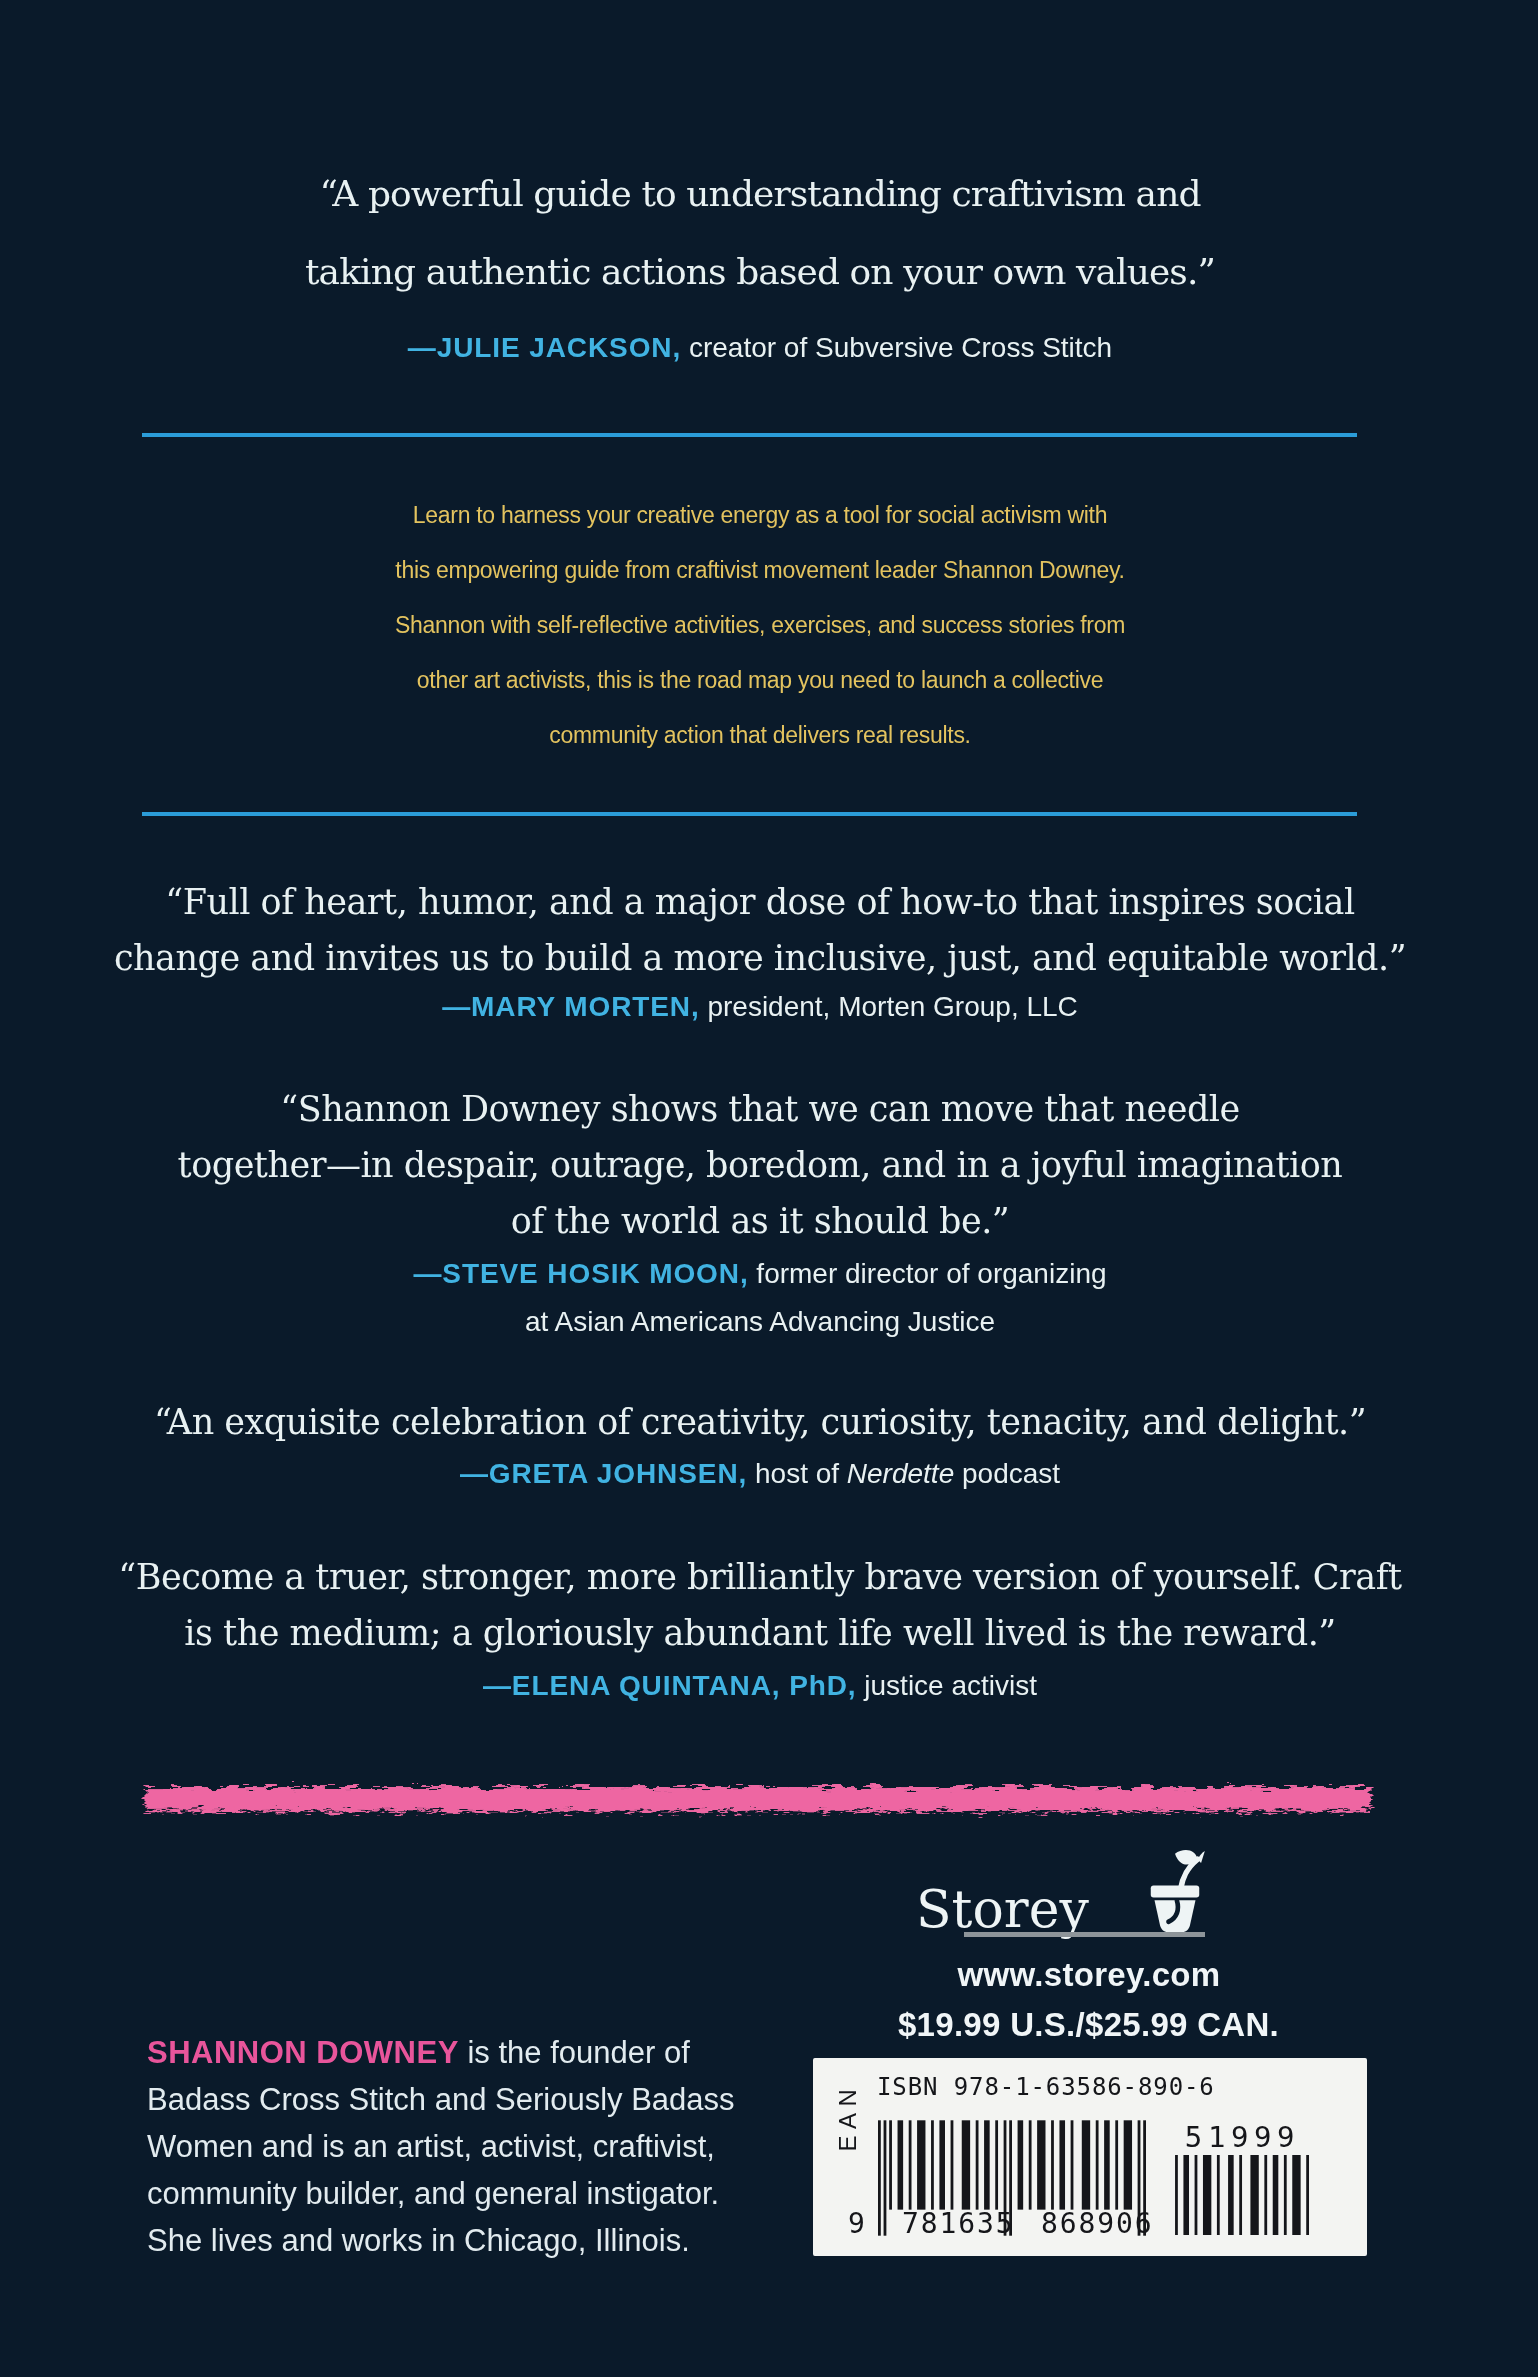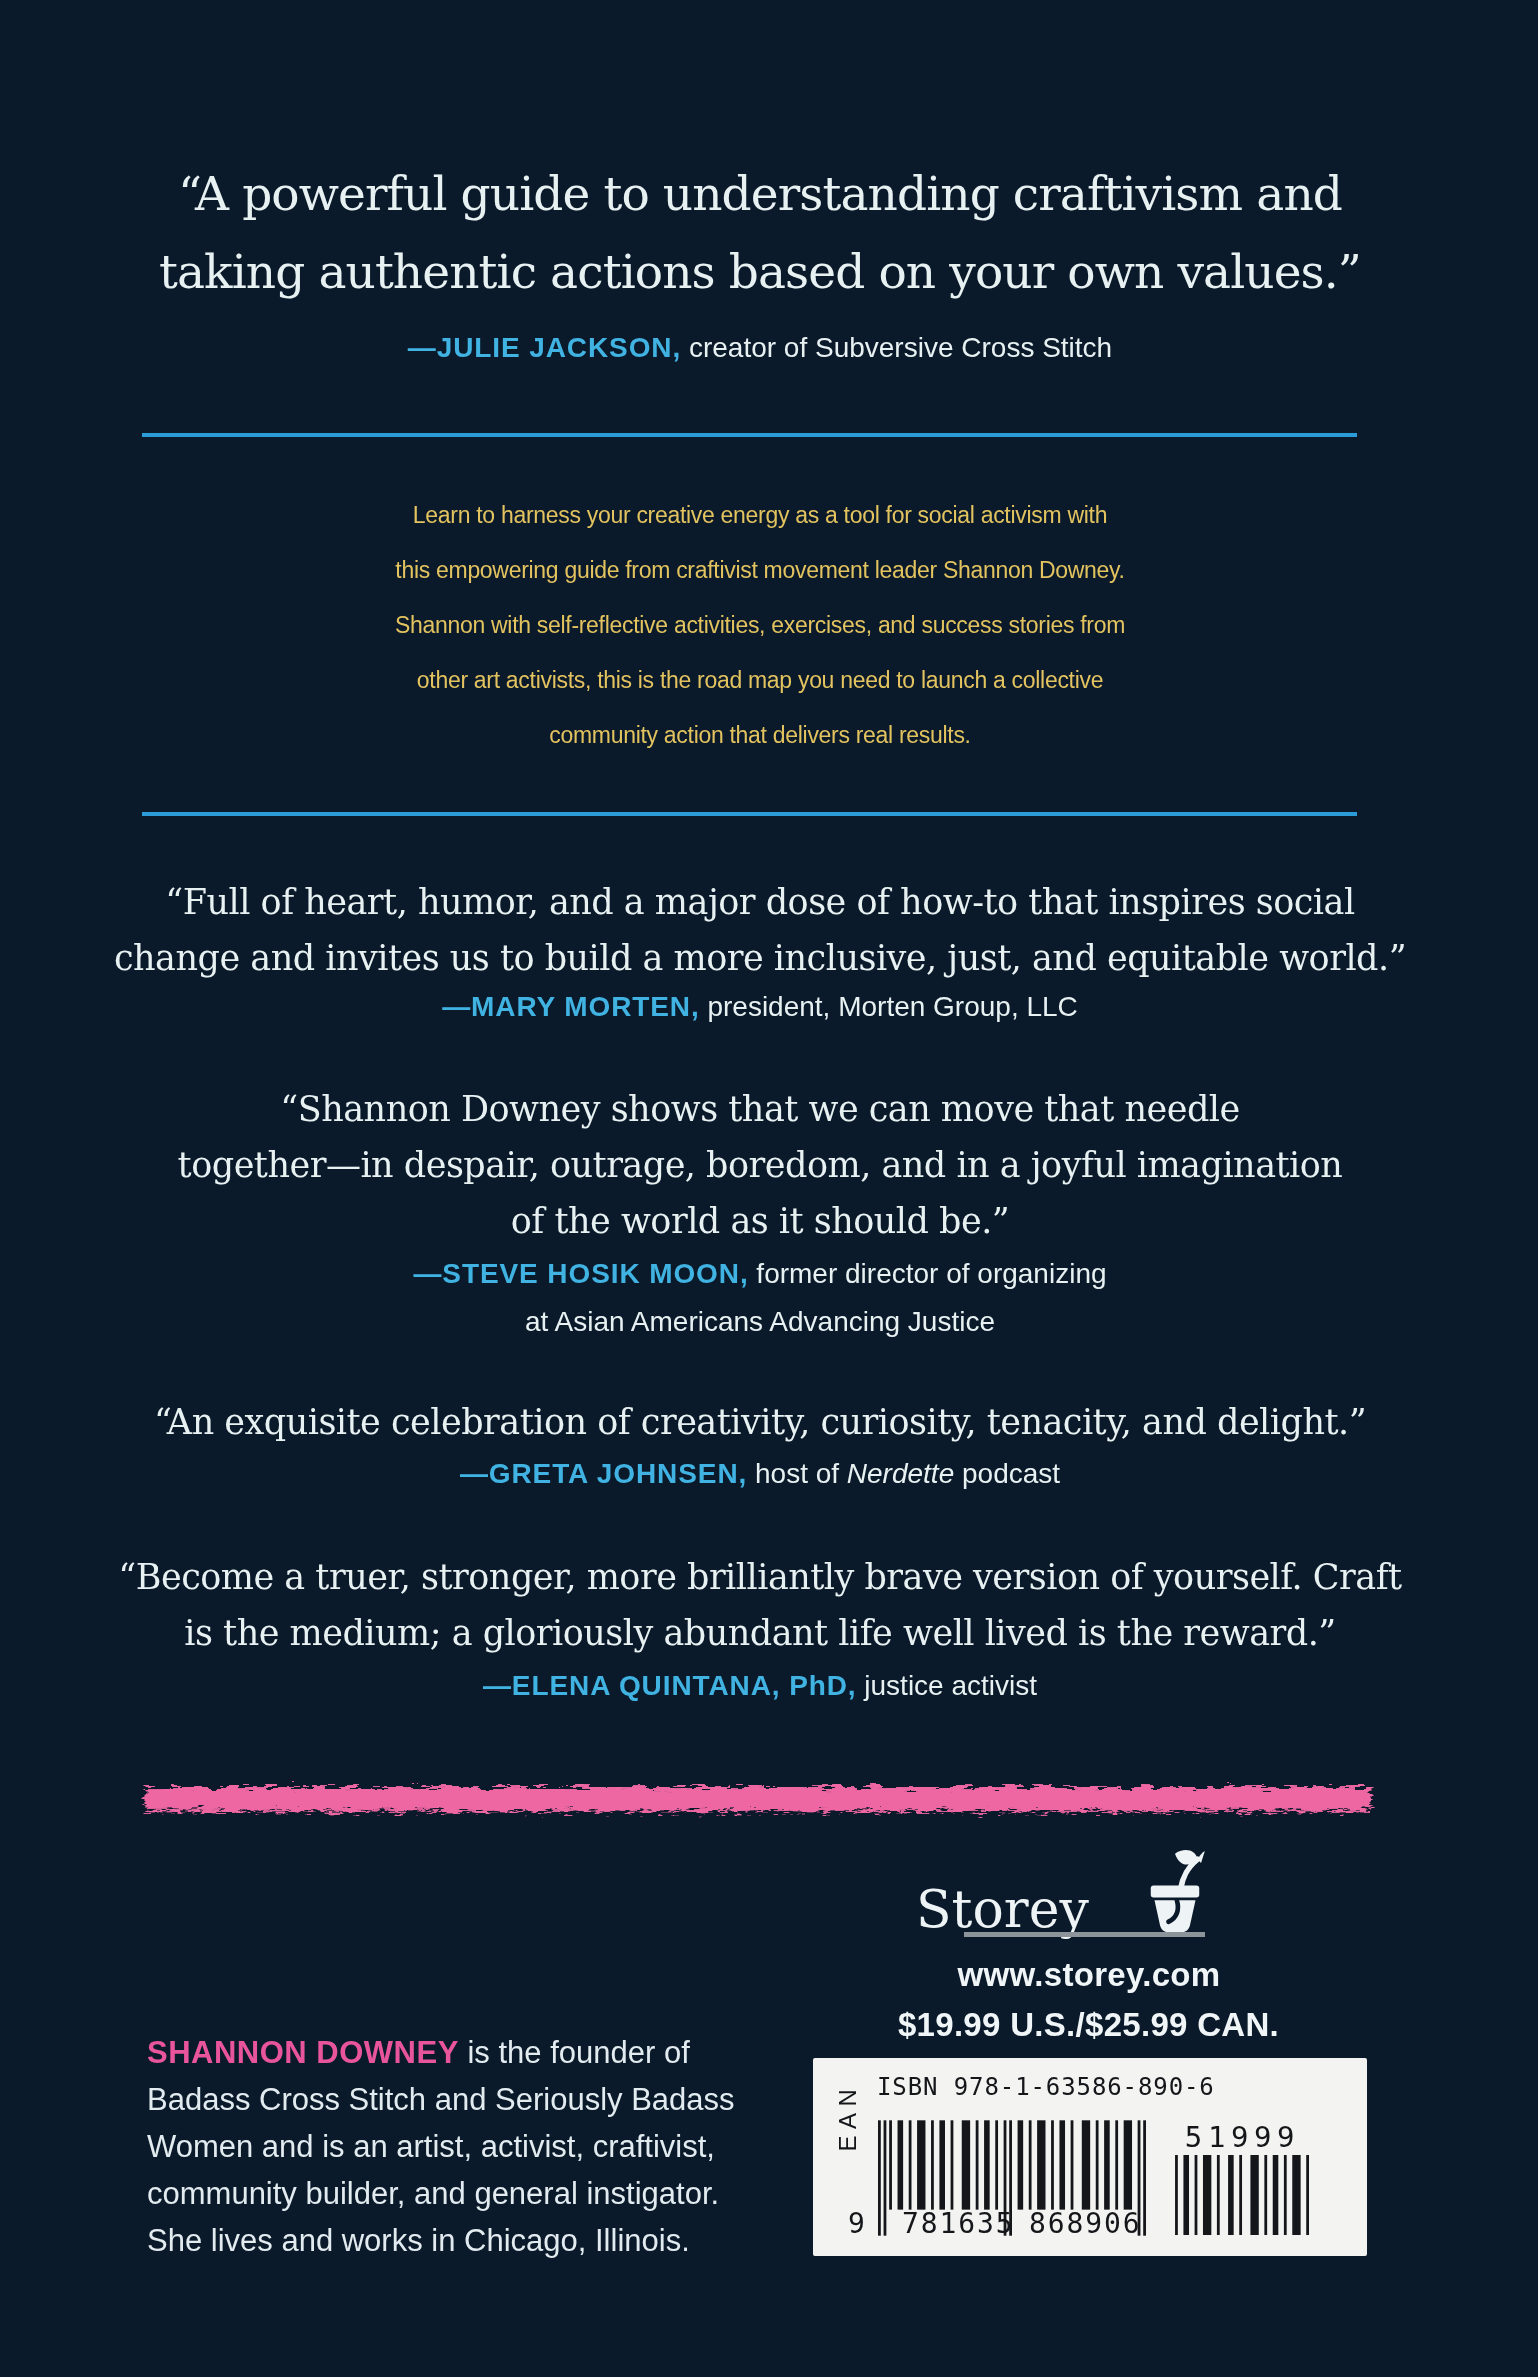--- a/index.html
+++ b/index.html
@@ -1,21 +1,21 @@
 <!DOCTYPE html>
 <html style="font-size:15px"><head>
 <meta charset="utf-8">
 <style>
   html,body{margin:0;padding:0;background:#0a1a2a;}
   #cover{position:relative;width:1538px;height:2377px;background:#0a1a2a;overflow:hidden;
          font-family:"Liberation Sans",sans-serif;}
   
   .serif-quote{position:absolute;left:89px;width:1342px;text-align:center;
                font-family:"DejaVu Serif",serif;color:#e8f1f2;letter-spacing:-0.9px;}
-  .q-large{font-size:47px;line-height:78px;text-align:center;}
+  .q-large{font-size:36px;line-height:78px;text-align:center;}
   .q-med{font-size:35px;line-height:56px;letter-spacing:-0.5px;}
   .line{display:block;}
   
   .attr{position:absolute;left:89px;width:1342px;text-align:center;color:#e8f1f2;
         font-size:28px;line-height:41px;}
   .attr-name{color:#41b3e2;font-weight:700;letter-spacing:0.9px;}
   .italic{font-style:italic;}
   
   .rule{position:absolute;left:142px;width:1215px;height:3.7px;background:#2b9cd8;}
   
@@ -38,21 +38,21 @@
   #ean-label{position:absolute;left:-17px;top:45px;width:103px;text-align:center;
              transform:rotate(-90deg);font-size:24px;letter-spacing:6.5px;color:#15161a;}
   #isbn-line{position:absolute;left:64px;top:15px;font-family:"DejaVu Sans Mono",monospace;
              font-size:24px;color:#15161a;letter-spacing:0.9px;white-space:nowrap;}
   #main-bars{position:absolute;left:65px;top:62px;}
   #addon-bars{position:absolute;left:362px;top:97px;}
   #addon-code{position:absolute;left:362px;top:62px;width:135px;text-align:center;
               font-family:"DejaVu Sans Mono",monospace;font-size:29px;letter-spacing:5.6px;color:#15161a;}
   .bc-digit{position:absolute;top:149px;font-family:"DejaVu Sans Mono",monospace;
             font-size:28px;color:#15161a;letter-spacing:1.9px;}
-  #bc-d0{left:35px;} #bc-d1{left:89px;} #bc-d2{left:216px;text-align:right;}
+  #bc-d0{left:35px;} #bc-d1{left:89px;} #bc-d2{left:228px;text-align:right;}
   
   #bio{position:absolute;left:147px;top:2029px;width:671px;font-size:31px;line-height:47px;
        color:#e2ebef;text-align:left;}
   .bio-name{color:#e8559b;font-weight:700;letter-spacing:0.5px;}
 </style>
 </head>
 <body>
 
 <div id="cover">
 

